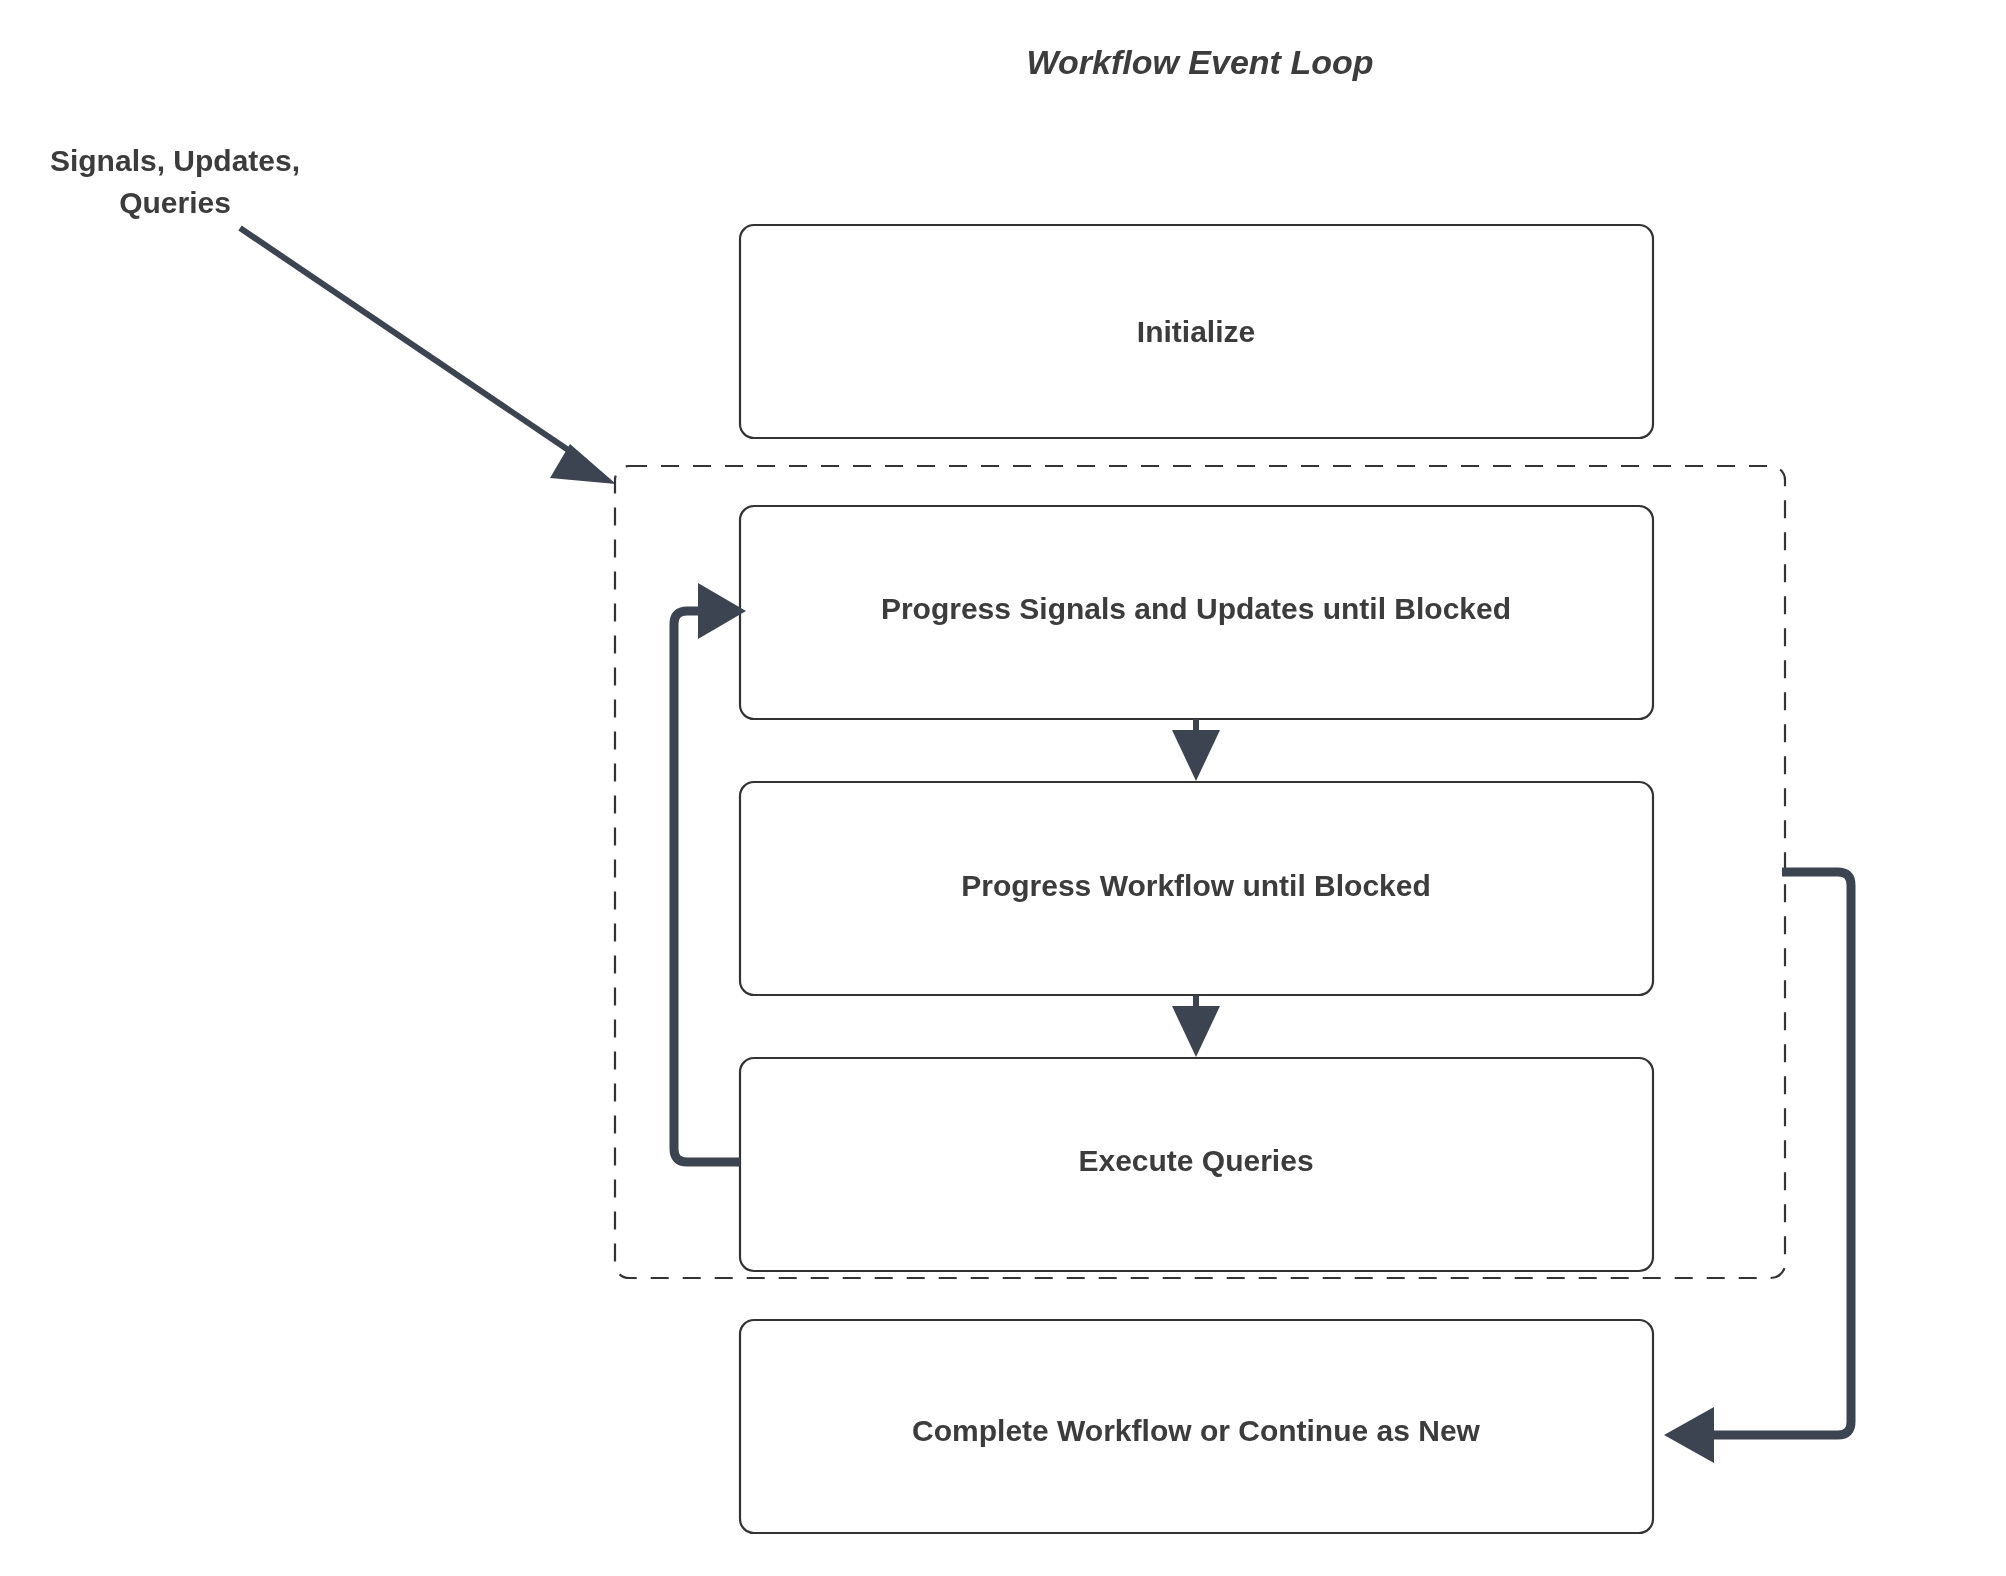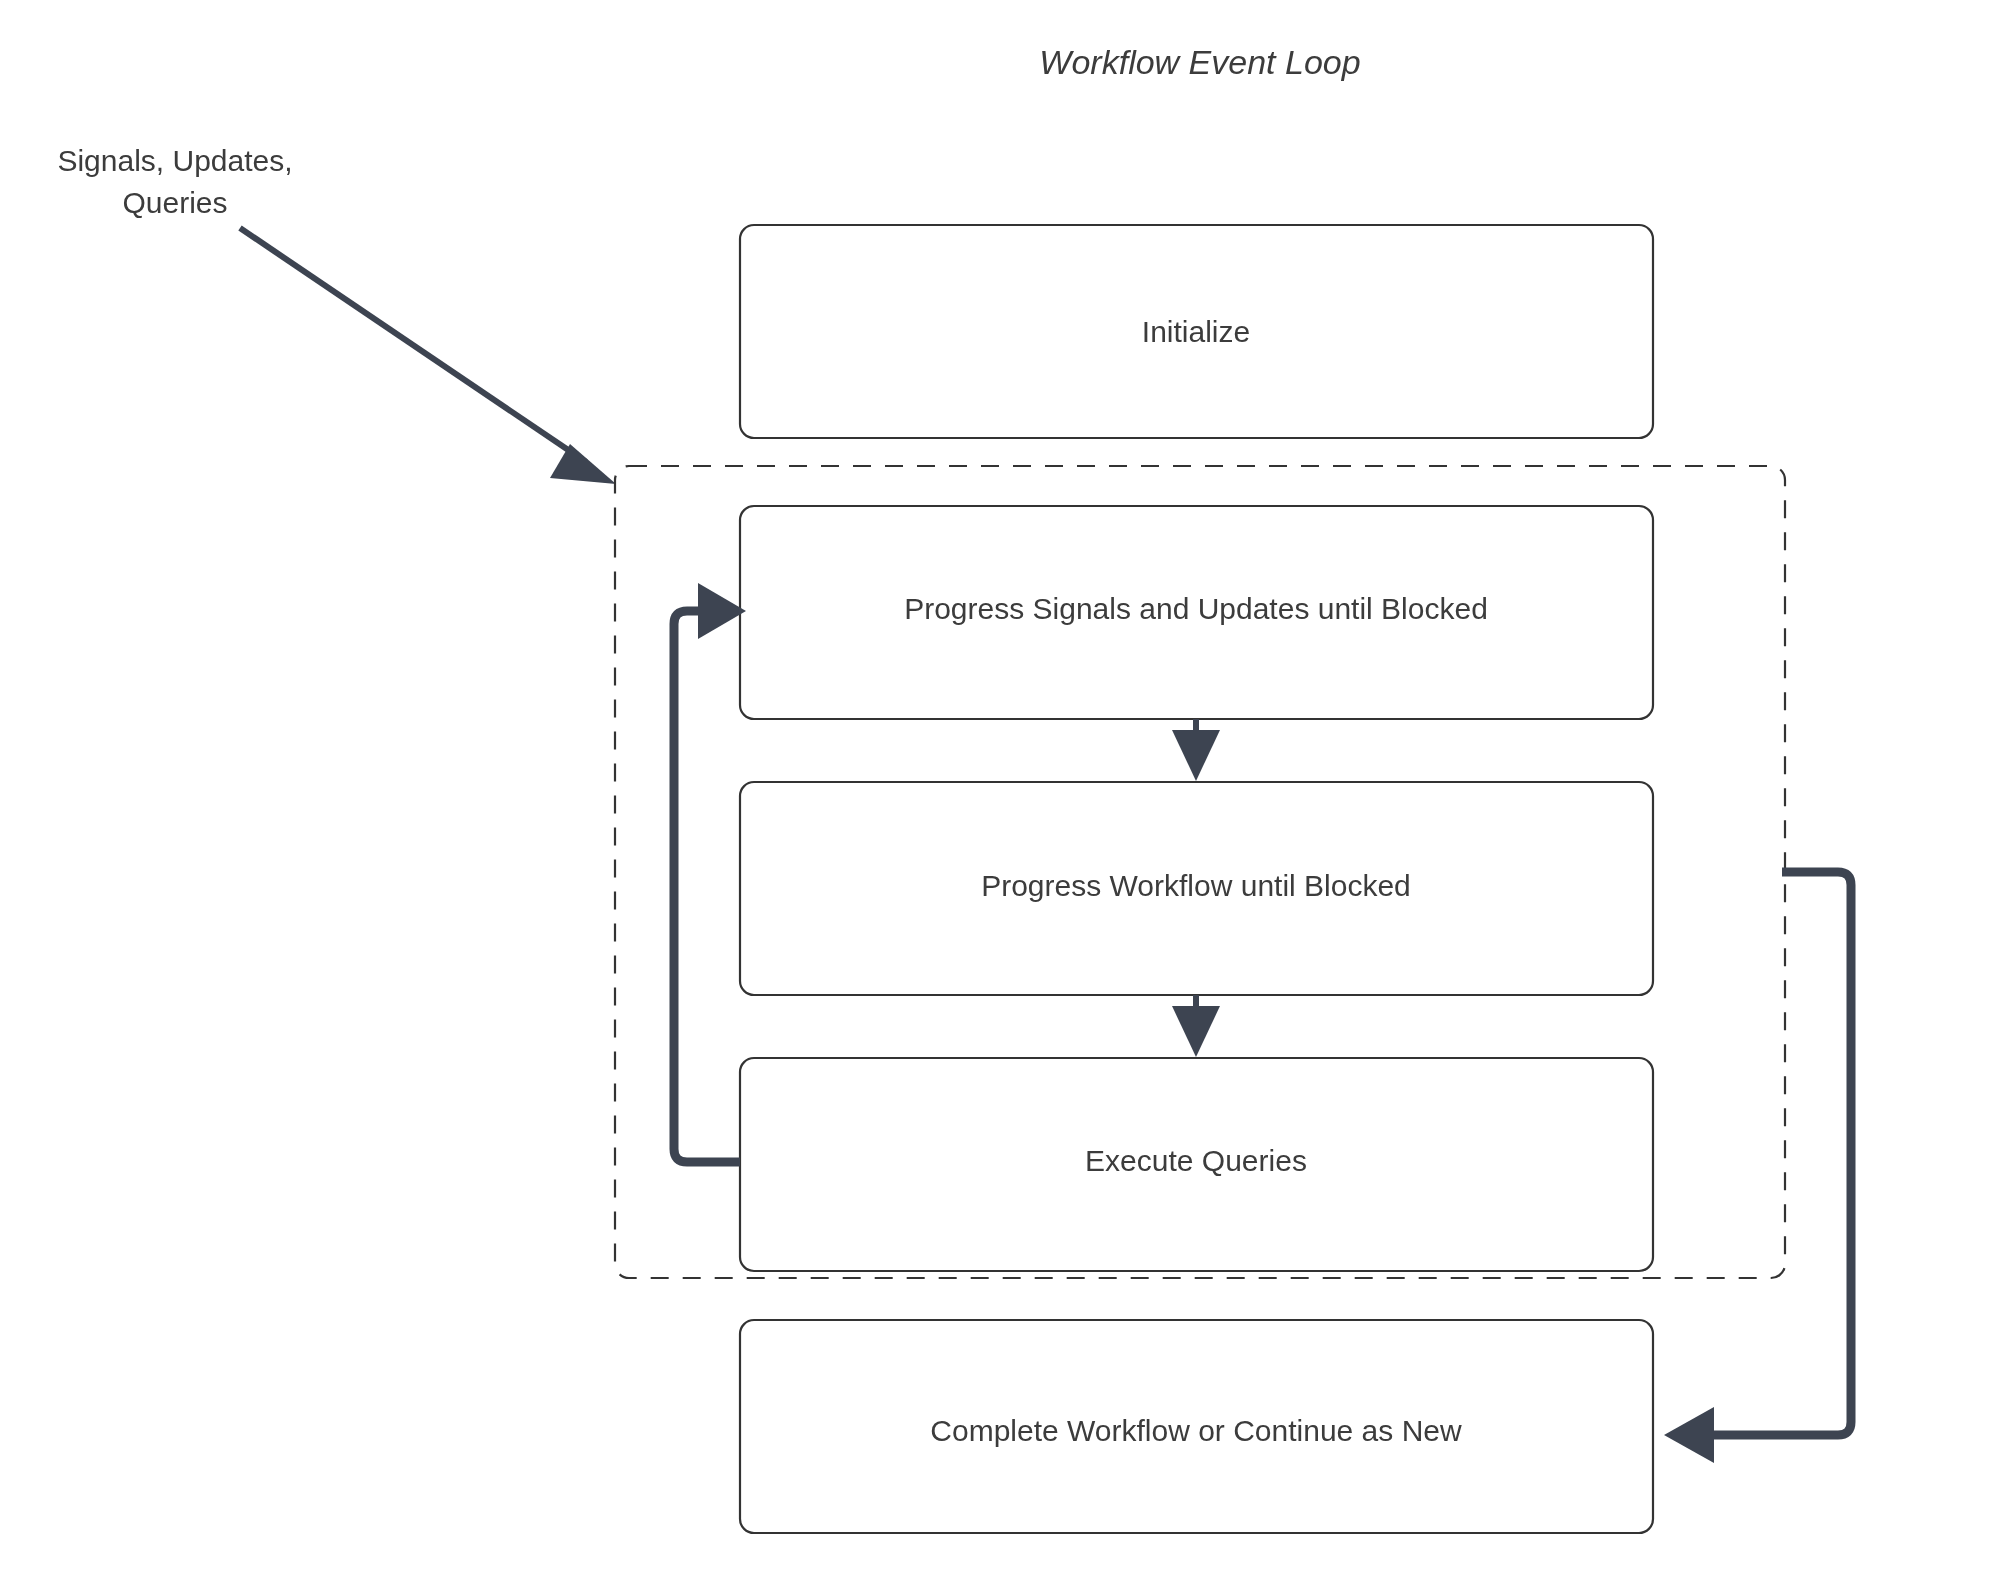--- a/index.html
+++ b/index.html
@@ -10,20 +10,21 @@
   body {
     width: 2006px;
     height: 1576px;
     font-family: "Liberation Sans", sans-serif;
     overflow: hidden;
   }
   #diagram-root {
     position: relative;
     width: 2006px;
     height: 1208px;
+    font-weight: bold;
   }
   svg.diagram {
     display: block;
     width: 2006px;
     height: 1576px;
   }
   .node-box {
     fill: #ffffff;
     stroke: #333333;
     stroke-width: 2.2;

